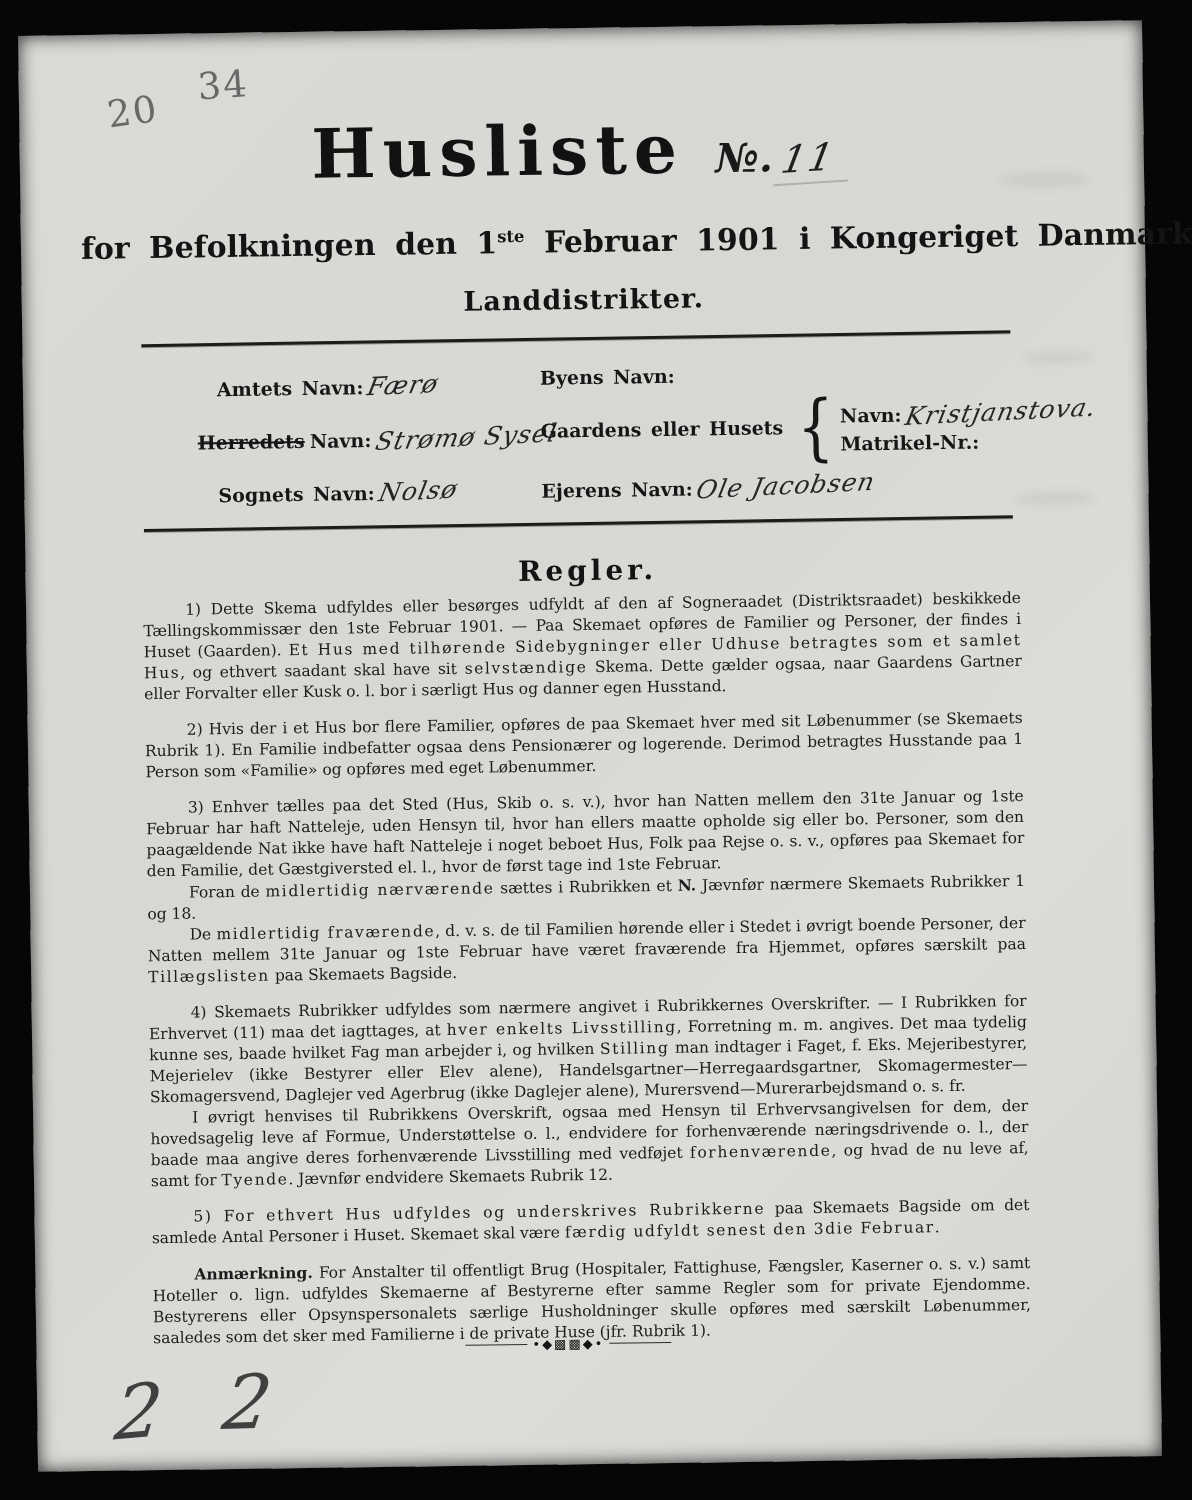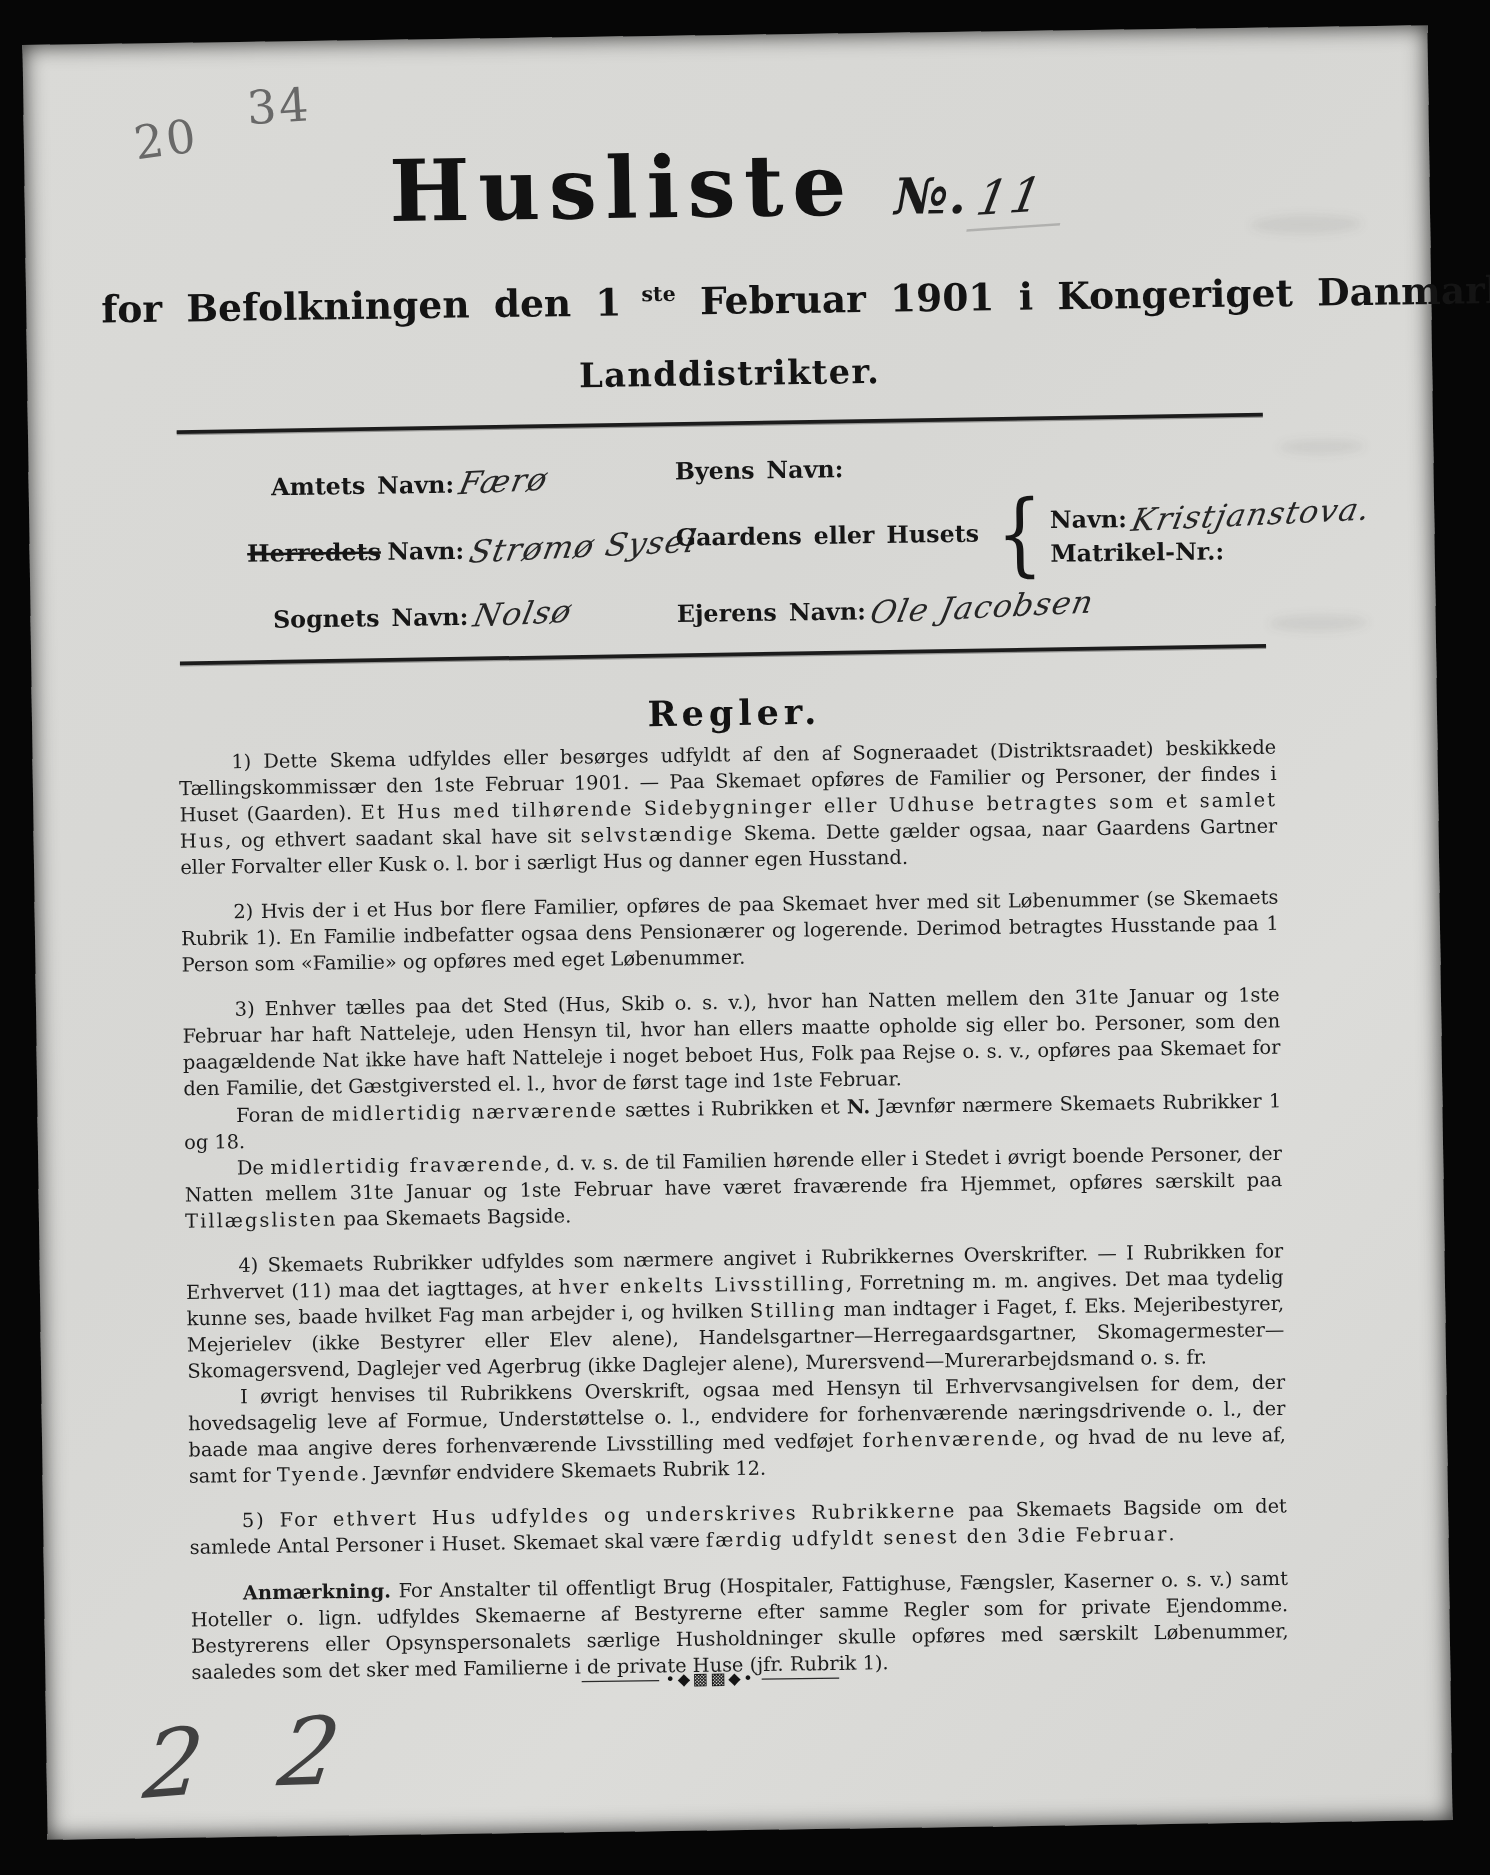--- a/index.html
+++ b/index.html
@@ -23,21 +23,21 @@
     font-size:74px;font-style:italic;transform:rotate(-4deg) skewX(-10deg);opacity:.85;}
   .pencil-bottom .d2{margin-left:38px;display:inline-block;transform:rotate(3deg);}
   
   .title-row{position:absolute;left:0;top:82px;width:100%;text-align:center;white-space:nowrap;}
   .title-main{font-size:68px;font-weight:700;letter-spacing:7px;color:#121212;}
   .title-no{font-size:40px;font-weight:700;font-style:italic;margin-left:26px;color:#1a1a1a;}
   .title-num{font-size:38px;font-style:italic;color:#1f1f1f;letter-spacing:2px;
     display:inline-block;transform:skewX(-14deg) rotate(-3deg);border-bottom:2px solid rgba(60,60,60,.25);padding:0 18px 2px 4px;}
   .subtitle{position:absolute;left:60px;top:196px;width:1004px;text-align:center;
     font-size:30px;font-weight:700;color:#141414;word-spacing:9px;white-space:nowrap;}
-  .subtitle sup{font-size:.55em;margin-left:16px;}
+  .subtitle sup{font-size:.55em;}
   .region{position:absolute;left:0;top:256px;width:100%;text-align:center;
     font-size:27px;font-weight:700;letter-spacing:1px;color:#141414;}
   
   .hrule{position:absolute;height:3px;background:#1c1c1c;box-shadow:0 1px 0 rgba(20,20,20,.35);}
   .hrule.r1{left:119px;top:309px;width:869px;transform:rotate(-0.12deg);}
   .hrule.r2{left:119px;top:494px;width:869px;transform:rotate(-0.12deg);}
   
   .form-label{font-size:19px;font-weight:700;color:#161616;word-spacing:3px;}
   .struck{text-decoration:line-through;text-decoration-thickness:2px;}
   .hand{font-family:"DejaVu Serif","Liberation Serif",serif;font-style:italic;color:#262626;

